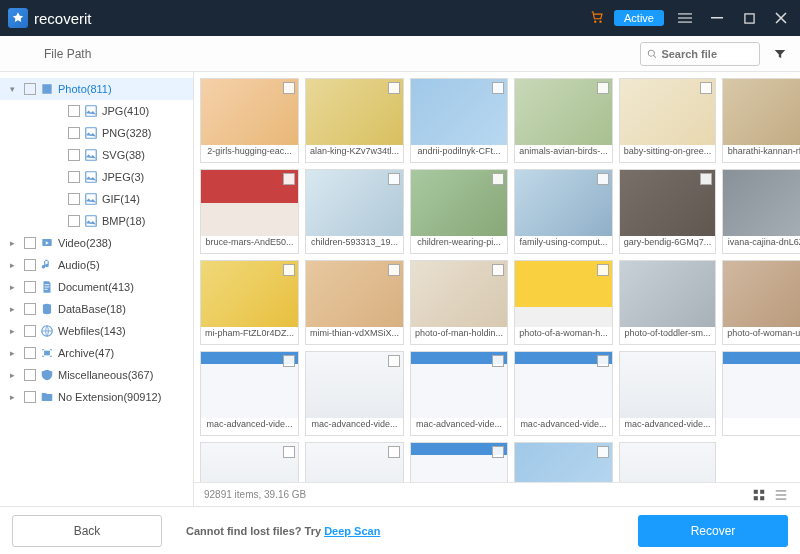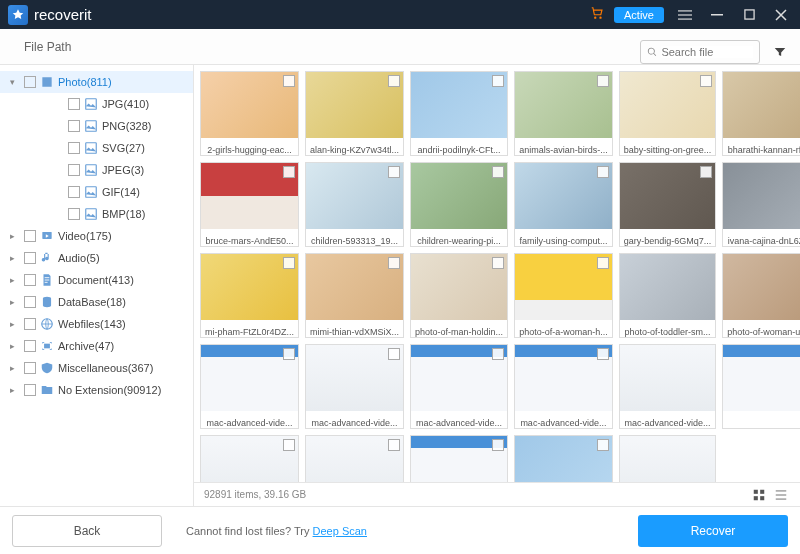--- a/index.html
+++ b/index.html
@@ -1,37 +1,37 @@
 <!DOCTYPE html>
 <html><head>
 <meta charset="utf-8">
 <style>
 * { margin: 0; padding: 0; box-sizing: border-box; font-family: -apple-system, BlinkMacSystemFont, "Segoe UI", Arial, sans-serif; }
 body { width: 800px; height: 554px; overflow: hidden; background: #fff; display: flex; flex-direction: column; }
 
-.titlebar { background: #1b2838; height: 29px; display: flex; align-items: center; padding: 0 8px; color: #fff; }
+.titlebar { background: #1b2838; height: 36px; display: flex; align-items: center; padding: 0 8px; color: #fff; }
 .logo-wrap { display: flex; align-items: center; gap: 6px; }
 .logo-icon { width: 20px; height: 20px; background: linear-gradient(135deg, #3a8ee6, #2470c8); border-radius: 3px; display: flex; align-items: center; justify-content: center; }
 .logo-icon svg { width: 14px; height: 14px; fill: #fff; }
 .logo-text { font-size: 15px; font-weight: 500; }
 .titlebar-spacer { flex: 1; }
 .titlebar-right { display: flex; align-items: center; gap: 10px; }
 .cart-icon { color: #ff7a00; font-size: 14px; cursor: pointer; }
 .active-badge { background: #1a9cff; color: #fff; padding: 2px 10px; border-radius: 3px; font-size: 11px; cursor: pointer; }
 .win-btn { width: 22px; height: 22px; display: flex; align-items: center; justify-content: center; cursor: pointer; color: #ddd; font-size: 13px; }
 
-.toolbar { height: 36px; background: #fdfdfd; border-bottom: 1px solid #e5e5e5; display: flex; align-items: flex-end; }
+.toolbar { height: 36px; background: #fdfdfd; border-bottom: 1px solid #e5e5e5; display: flex; align-items: center; padding-left: 20px; }
 .tabs { display: flex; height: 100%; }
 .tab { padding: 0 24px; display: flex; align-items: center; font-size: 12px; color: #666; cursor: pointer; position: relative; }
 .tab.active { color: #1a9cff; }
 .tab.active::after { content:""; position:absolute; bottom: 0; left: 20%; right: 20%; height: 2px; background: #1a9cff; }
 .toolbar-spacer { flex: 1; }
 .search-wrap { display: flex; align-items: center; border: 1px solid #ccc; border-radius: 3px; height: 24px; width: 120px; padding: 0 6px; margin-right: 8px; }
 .search-wrap svg { width: 12px; height: 12px; fill: #888; margin-right: 4px; }
-.search-input { border: none; outline: none; font-size: 11px; width: 100%; }
+.search-input { border: none; outline: none; font-size: 11px; width: 100%; font-weight: bold; }
 .filter-btn { width: 24px; height: 24px; display: flex; align-items: center; justify-content: center; cursor: pointer; margin-right: 8px; }
 .filter-btn svg { width: 14px; height: 14px; fill: #444; }
 
 .main { flex: 1; display: flex; overflow: hidden; }
 .sidebar { width: 194px; border-right: 1px solid #e5e5e5; overflow-y: auto; padding: 6px 0; }
 .tree-item { display: flex; align-items: center; height: 22px; font-size: 11px; color: #444; cursor: pointer; padding-right: 6px; }
 .tree-item.child { padding-left: 64px; }
 .tree-item.parent { padding-left: 10px; }
 .tree-item.sel { background: #e8f3ff; color: #1a7fd4; }
 .tree-chev { width: 10px; font-size: 9px; color: #888; }
@@ -39,33 +39,33 @@
 .tree-icon { width: 14px; height: 14px; margin-right: 4px; display: flex; align-items: center; justify-content: center; }
 .tree-icon svg { width: 14px; height: 14px; fill: #6aa0d8; }
 .tree-label { white-space: nowrap; overflow: hidden; text-overflow: ellipsis; }
 
 .content { flex: 1; display: flex; flex-direction: column; overflow: hidden; }
 .grid-wrap { flex: 1; overflow-y: auto; padding: 6px; background: #fff; }
 .grid { display: grid; grid-template-columns: repeat(6, 1fr); gap: 6px; }
 .thumb { border: 1px solid #ddd; background: #fff; display: flex; flex-direction: column; position: relative; }
 .thumb-img { width: 100%; height: 66px; background: linear-gradient(135deg, #b8c8d8, #d8e0e8); position: relative; overflow: hidden; }
 .thumb-chk { position: absolute; top: 3px; right: 3px; width: 12px; height: 12px; border: 1px solid #aaa; background: rgba(255,255,255,0.9); }
-.thumb-cap { font-size: 9px; color: #555; padding: 7px 4px; white-space: nowrap; overflow: hidden; text-overflow: ellipsis; text-align: center; height: 17px; }
+.thumb-cap { font-size: 9px; color: #555; padding: 1px 4px; white-space: nowrap; overflow: hidden; text-overflow: ellipsis; text-align: center; height: 17px; }
 
 .statusbar { height: 24px; border-top: 1px solid #e5e5e5; display: flex; align-items: center; padding: 0 10px; font-size: 10px; color: #888; }
 .statusbar .sp { flex: 1; }
 .view-btn { width: 18px; height: 18px; display: flex; align-items: center; justify-content: center; margin-left: 4px; cursor: pointer; }
 .view-btn svg { width: 14px; height: 14px; fill: #888; }
 .view-btn.active svg { fill: #555; }
 
 .footer { height: 48px; border-top: 1px solid #e5e5e5; display: flex; align-items: center; padding: 0 12px; background: #fff; }
 .btn { height: 32px; border-radius: 3px; font-size: 12px; display: flex; align-items: center; justify-content: center; cursor: pointer; }
 .btn-back { width: 150px; border: 1px solid #ccc; color: #555; }
 .btn-recover { width: 150px; background: #1a9cff; color: #fff; }
-.footer-mid { flex: 1; text-align: left; padding-left: 24px; font-size: 11px; color: #666; }
+.footer-mid { flex: 1; text-align: left; padding-left: 24px; font-size: 11px; color: #666; font-weight: bold; }
 .footer-mid a { color: #1a9cff; text-decoration: underline; cursor: pointer; }
 
 
 .tg1 { background: linear-gradient(135deg,#f5d0a9,#e8b878); }
 .tg2 { background: linear-gradient(135deg,#e8d898,#d8c060); }
 .tg3 { background: linear-gradient(135deg,#a0c8e8,#b8d8f0); }
 .tg4 { background: linear-gradient(135deg,#c8d8b8,#a8c090); }
 .tg5 { background: linear-gradient(135deg,#f0e8d0,#e8d8b0); }
 .tg6 { background: linear-gradient(135deg,#d8c8a8,#c0a880); }
 .tg7 { background: linear-gradient(180deg,#c84040 0%,#c84040 50%,#f0e8e0 50%); }
@@ -184,21 +184,21 @@
           <span class="tree-label">PNG(328)</span>
         </div>
         <div class="tree-item child">
           <span class="tree-chk"></span>
           <span class="tree-icon">
             <svg viewBox="0 0 24 24" fill="#6aa0d8">
               <rect x="3" y="3" width="18" height="18" rx="1" fill="none" stroke="#6aa0d8" stroke-width="2"></rect>
               <path d="M3 16l5-5 4 4 3-3 6 6"></path>
             </svg>
           </span>
-          <span class="tree-label">SVG(27)</span>
+          <span class="tree-label">SVG(38)</span>
         </div>
         <div class="tree-item child">
           <span class="tree-chk"></span>
           <span class="tree-icon">
             <svg viewBox="0 0 24 24" fill="#6aa0d8">
               <rect x="3" y="3" width="18" height="18" rx="1" fill="none" stroke="#6aa0d8" stroke-width="2"></rect>
               <path d="M3 16l5-5 4 4 3-3 6 6"></path>
             </svg>
           </span>
           <span class="tree-label">JPEG(3)</span>
@@ -227,21 +227,21 @@
     <div id="other-cats">
         <div class="tree-item parent">
           <span class="tree-chev">▸</span>
           <span class="tree-chk"></span>
           <span class="tree-icon">
             <svg viewBox="0 0 24 24" fill="#6aa0d8">
               <rect x="4" y="5" width="16" height="12" rx="1"></rect>
               <path d="M10 9l5 3-5 3z" fill="#fff"></path>
             </svg>
           </span>
-          <span class="tree-label">Video(175)</span>
+          <span class="tree-label">Video(238)</span>
         </div>
         <div class="tree-item parent">
           <span class="tree-chev">▸</span>
           <span class="tree-chk"></span>
           <span class="tree-icon">
             <svg viewBox="0 0 24 24" fill="#6aa0d8">
               <path d="M9 3v12a3 3 0 11-2-2.8V5h8v8a3 3 0 11-2-2.8V3z"></path>
             </svg>
           </span>
           <span class="tree-label">Audio(5)</span>

